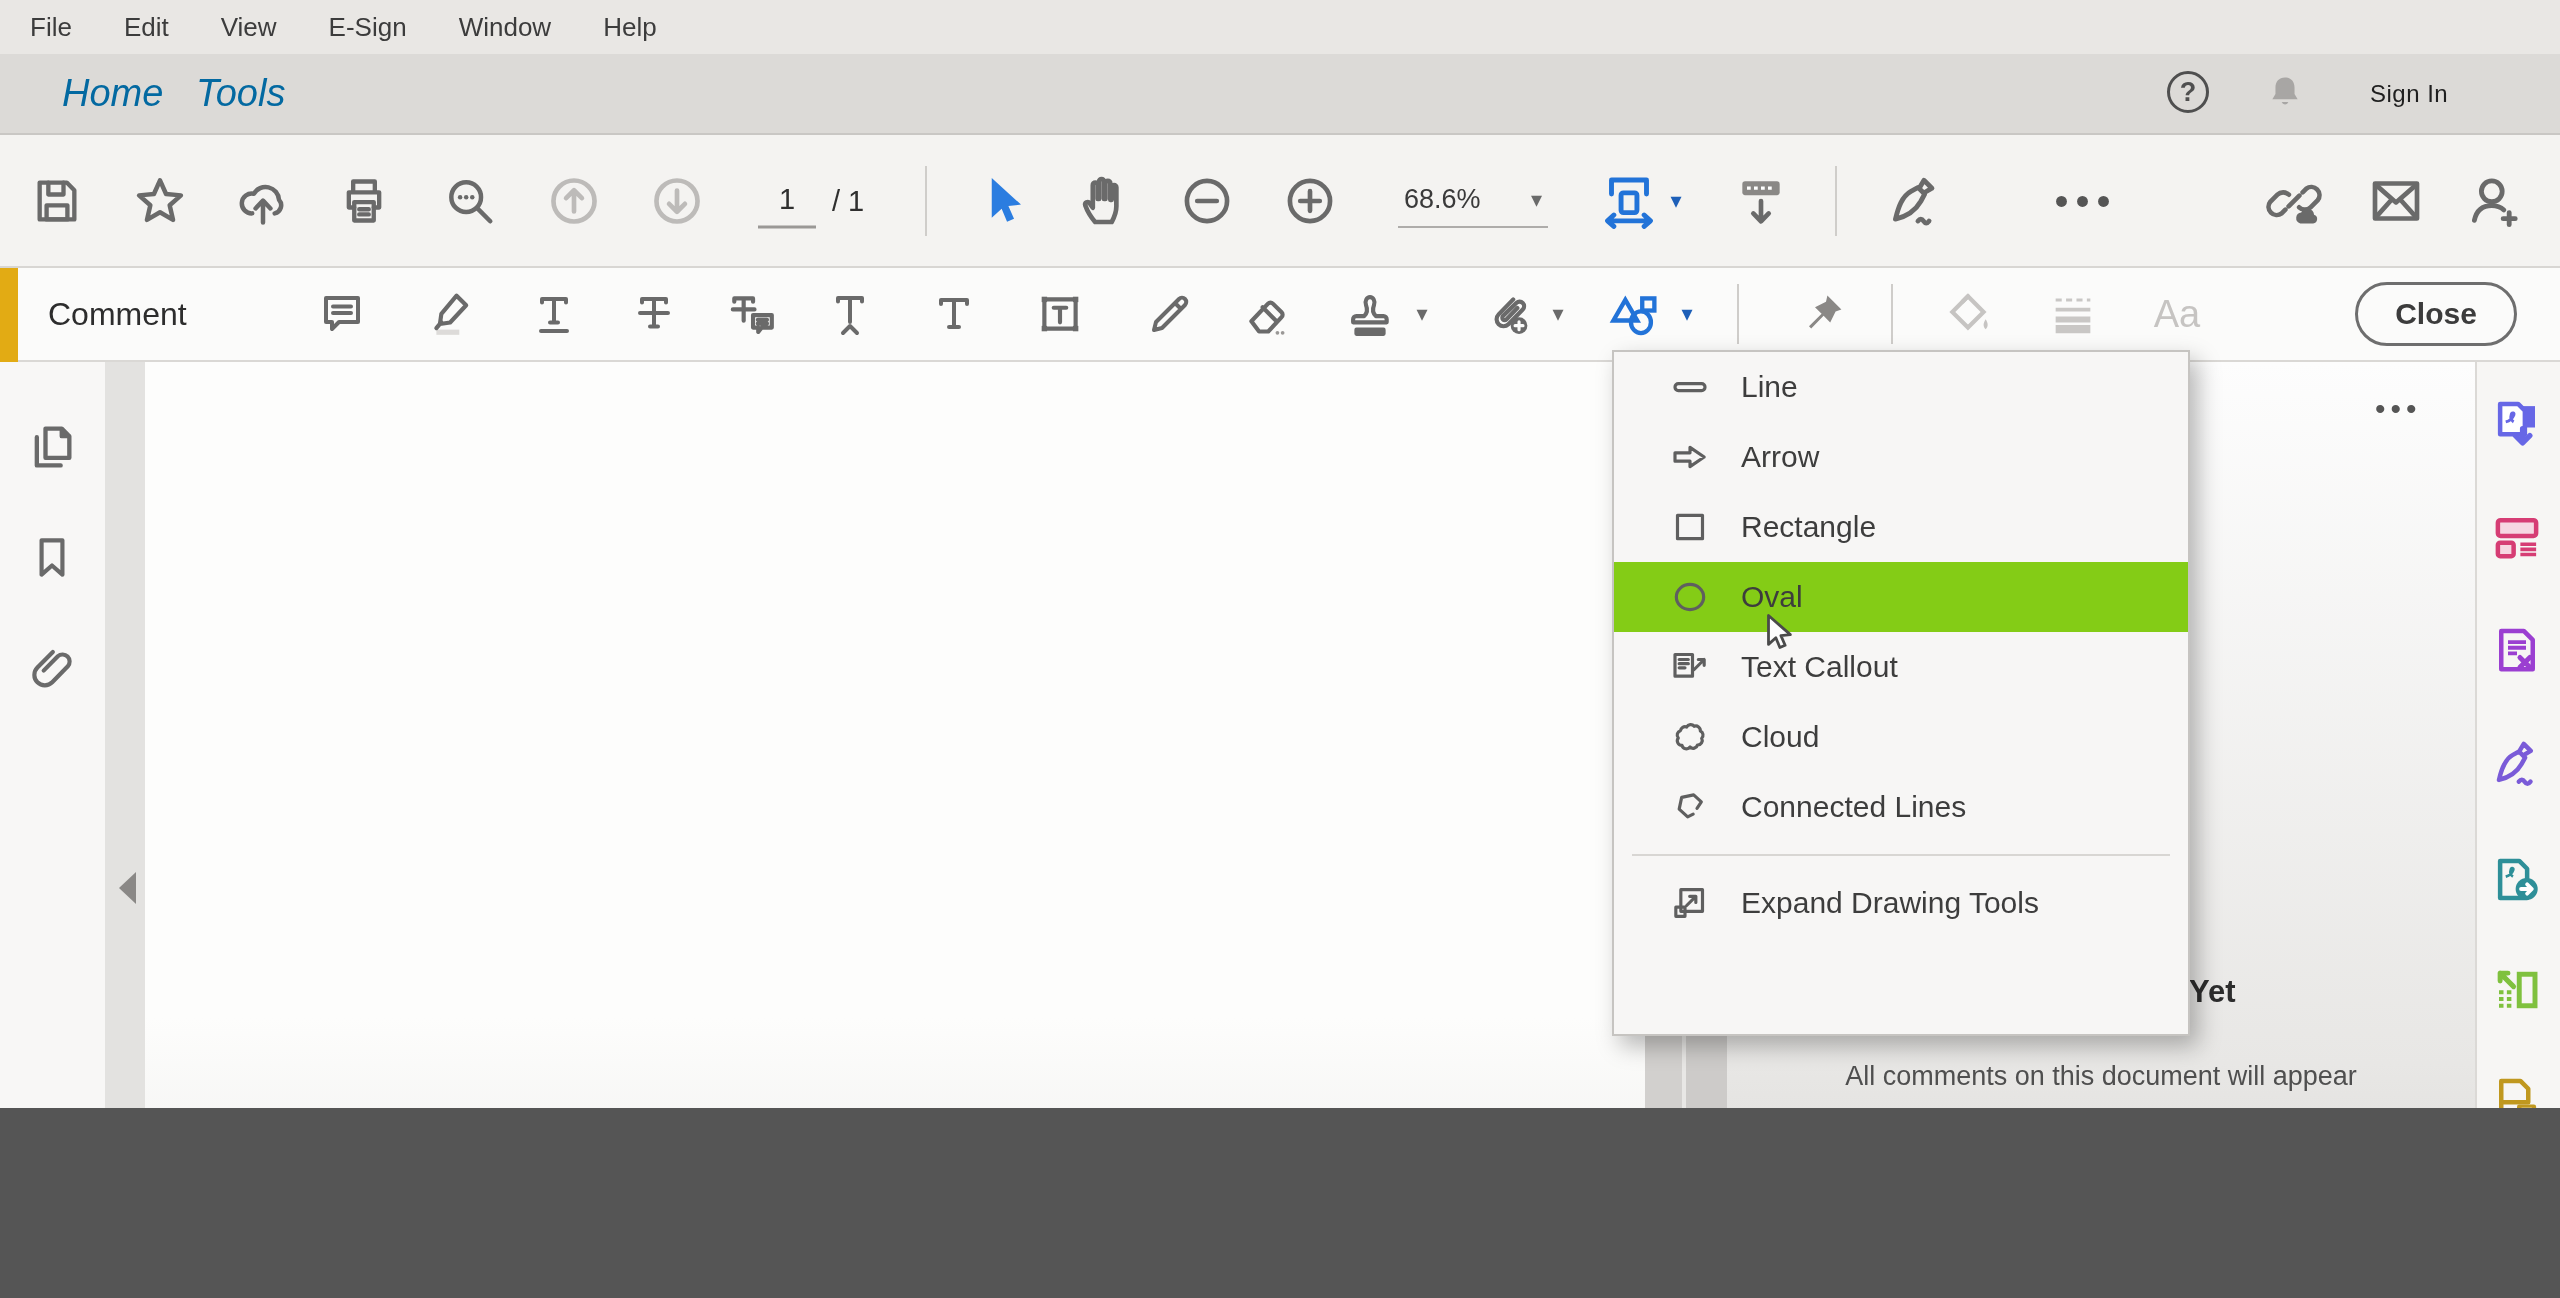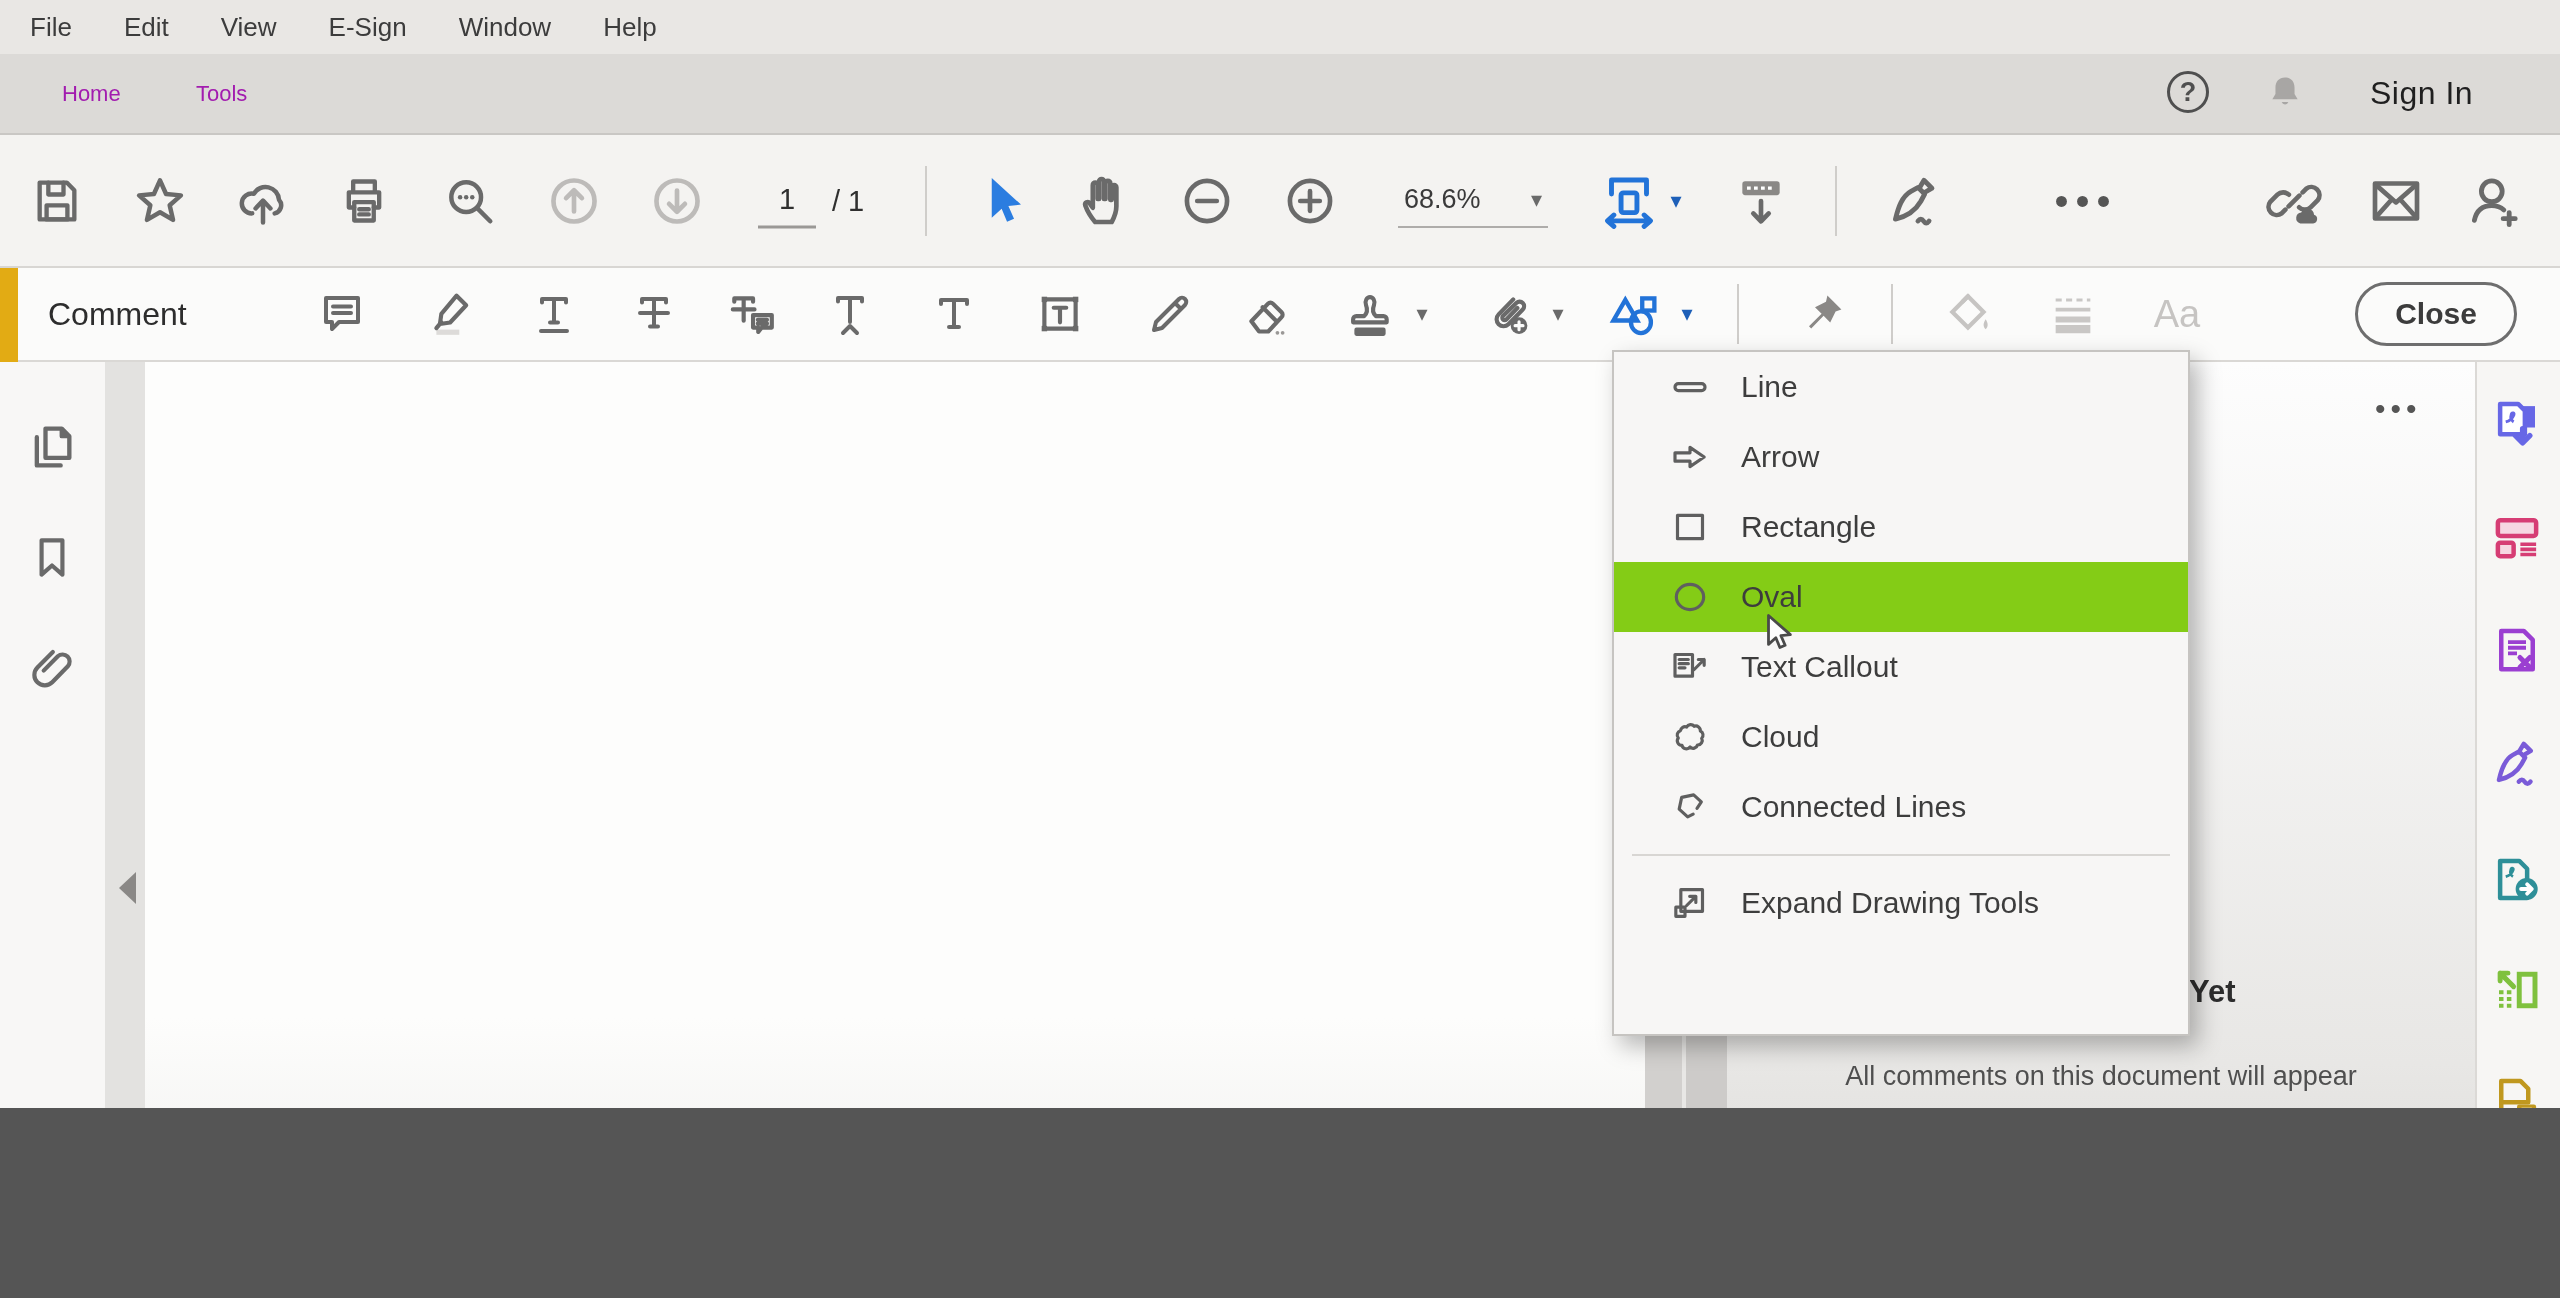--- a/index.html
+++ b/index.html
@@ -12,34 +12,34 @@
   
   .menubar{position:absolute;left:0;top:0;width:2560px;height:54px;
            background:#e9e7e4;display:flex;align-items:center;gap:52px;
            padding-left:30px;font-size:26px;color:#3c3c3c;}
   .menubar .mi{cursor:default;}
 
   
   .tabbar{position:absolute;left:0;top:54px;width:2560px;height:81px;
           background:#dcdad7;border-bottom:2px solid #c9c7c4;box-sizing:border-box;}
   .tab-static{position:absolute;top:0;height:79px;display:flex;align-items:center;
-              font-size:22px;color:#a21caf;}
+              font-size:38px;color:#0369a1;font-style:italic;}
   .tab-home{left:62px;}
   .tab-tools{left:196px;}
   .tab-doc{position:absolute;left:345px;top:0;width:463px;height:81px;
            background:#f4f3f1;border-left:2px solid #c9c7c4;border-right:2px solid #c9c7c4;
            box-sizing:border-box;display:flex;align-items:center;justify-content:center;
            font-size:30px;color:#2f2f2f;}
   .tab-close{position:absolute;right:52px;top:24px;font-size:28px;color:#5a5a5a;line-height:1;}
   .help-circle{position:absolute;left:2167px;top:17px;width:42px;height:42px;border:3px solid #4f4f4f;
                border-radius:50%;display:flex;align-items:center;justify-content:center;
                font-size:27px;font-weight:bold;color:#4f4f4f;box-sizing:border-box;}
   .bell{position:absolute;left:2263px;top:18px;}
   .signin{position:absolute;left:2370px;top:0;height:79px;display:flex;align-items:center;
-          font-size:32px;color:#1f1f1f;font-weight:500;letter-spacing:.5px;}
+          font-size:24px;color:#1f1f1f;font-weight:500;letter-spacing:.5px;}
 
   
   .toolbar{position:absolute;left:0;top:135px;width:2560px;height:133px;background:#f4f3f1;
            border-bottom:2px solid #d8d6d3;box-sizing:border-box;}
   .t-ic{position:absolute;top:50%;transform:translate(-50%,-50%);}
   .vsep{position:absolute;top:50%;transform:translate(-50%,-50%);width:2px;height:70px;background:#cfcdca;}
   .pagebox{position:absolute;left:758px;top:50%;transform:translateY(-50%);width:58px;height:52px;
            border-bottom:3px solid #9a9896;display:flex;align-items:center;justify-content:center;
            font-size:29px;color:#2f2f2f;}
   .pagetotal{position:absolute;left:832px;top:50%;transform:translateY(-50%);

